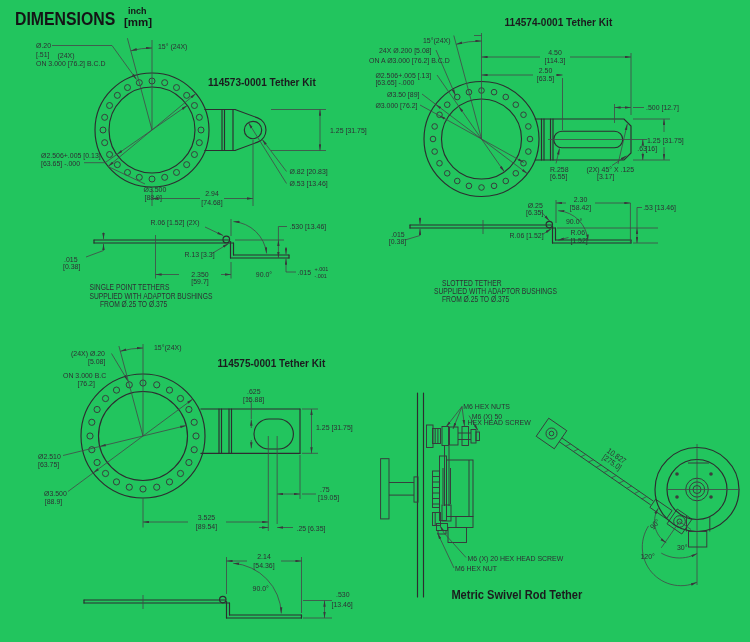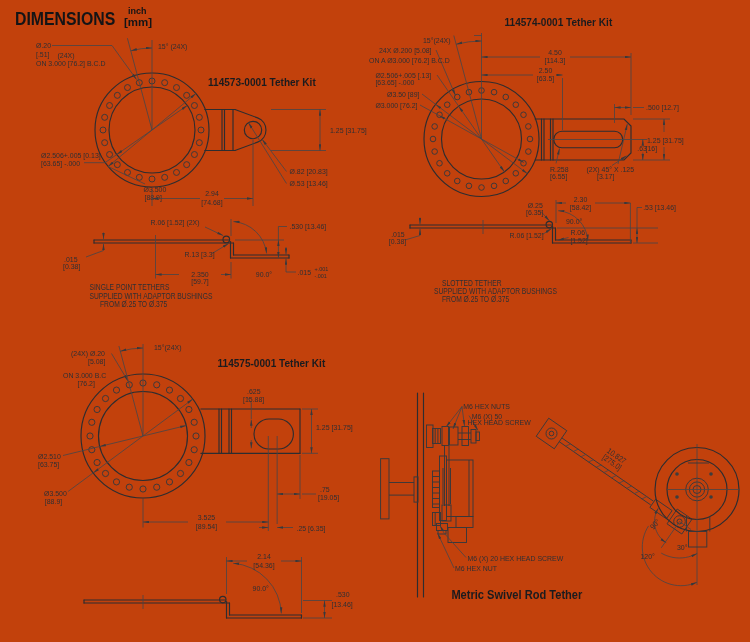--- a/index.html
+++ b/index.html
@@ -1,16 +1,16 @@
 <!DOCTYPE html>
 <html><head>
 <meta charset="utf-8">
 <style>
   html,body{margin:0;padding:0;background:#fff;}
-  .page{width:750px;height:642px;background:#c2410c;position:relative;font-family:"Liberation Sans",sans-serif;}
+  .page{width:750px;height:642px;background:#22c55e;position:relative;font-family:"Liberation Sans",sans-serif;}
   svg{display:block;}
   .part{stroke:#2d2d30;stroke-width:1.15;fill:none;stroke-linecap:round;}
   .part2{stroke:#38383b;stroke-width:0.95;fill:none;}
   .thin{stroke:#454549;stroke-width:0.8;fill:none;}
   .t{font-family:"Liberation Sans",sans-serif;font-size:7.9px;fill:#2f2f34;}
   .ts{font-family:"Liberation Sans",sans-serif;font-size:6.2px;fill:#2f2f34;}
   .tn{font-family:"Liberation Sans",sans-serif;font-size:8.4px;fill:#2f2f34;}
   .tb{font-family:"Liberation Sans",sans-serif;font-size:10.6px;font-weight:bold;fill:#1b1b1e;}
   .tc{font-family:"Liberation Sans",sans-serif;font-size:12.6px;font-weight:bold;fill:#1b1b1e;}
   .th1{font-family:"Liberation Sans",sans-serif;font-size:18px;font-weight:bold;fill:#141416;}

